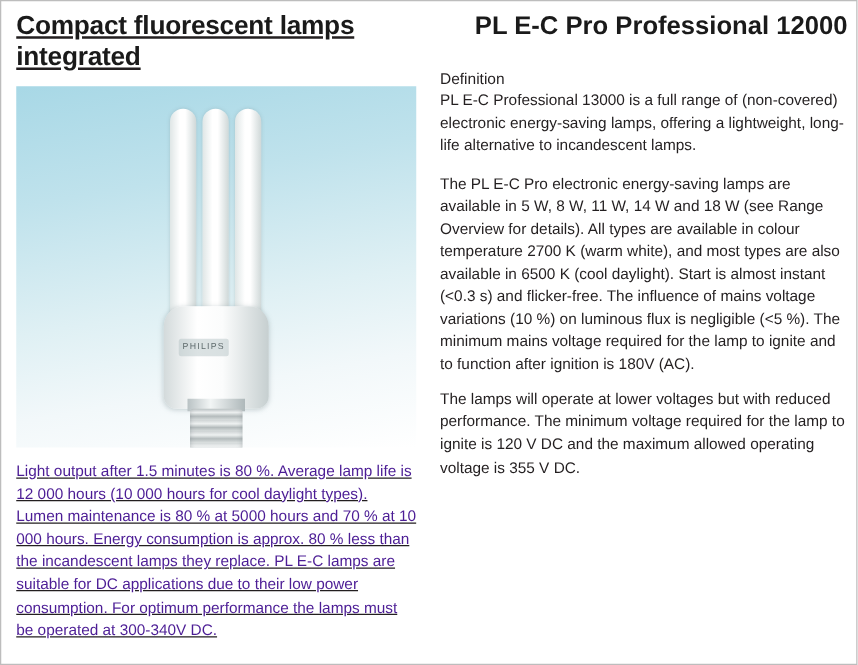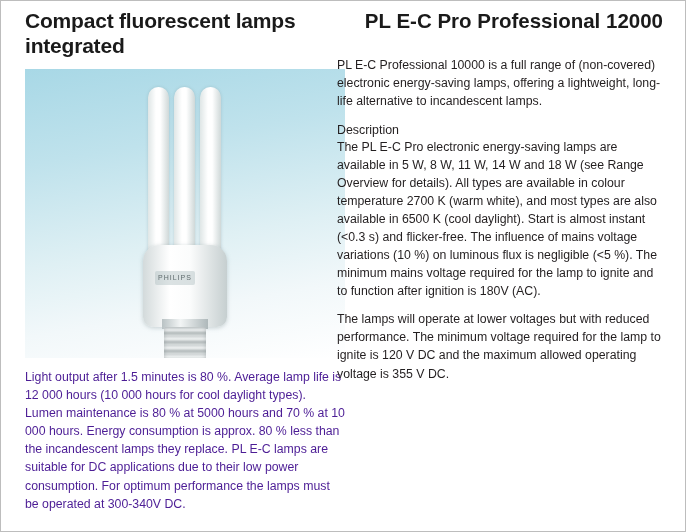--- a/index.html
+++ b/index.html
@@ -19,23 +19,24 @@
     width: 686px;
     height: 532px;
     box-sizing: border-box;
     border: 1px solid #bdbdbd;
     background: #ffffff;
   }
 
   
   .left-col {
     position: absolute;
-    left: 24px;
+    left: 12px;
     top: 8px;
     width: 320px;
+    text-decoration: underline;
   }
   .product-title {
     font-size: 21px;
     font-weight: bold;
     line-height: 1.18;
     letter-spacing: -0.2px;
     color: #1a1a1a;
     margin: 0 0 10px 0;
   }
 
@@ -127,21 +128,21 @@
   .left-caption {
     margin-top: 10px;
     font-size: 12.3px;
     line-height: 1.48;
     color: #4c1d95;
   }
 
   
   .right-col {
     position: absolute;
-    left: 336px;
+    left: 351px;
     top: 8px;
     width: 326px;
   }
   .range-title {
     font-size: 20.5px;
     line-height: 1.2;
     text-align: right;
     color: #1a1a1a;
     margin: 0 0 22px 0;
   }
@@ -188,23 +189,23 @@
     </div>
 
     <p class="left-caption">Light output after 1.5 minutes is 80 %. Average lamp life is 12 000 hours (10 000 hours for cool daylight types). Lumen maintenance is 80 % at 5000 hours and 70 % at 10 000 hours. Energy consumption is approx. 80 % less than the incandescent lamps they replace. PL E-C lamps are suitable for DC applications due to their low power consumption. For optimum performance the lamps must be operated at 300-340V DC.</p>
   </div>
 
   <div class="right-col">
 
     <h2 class="range-title">PL E-C Pro Professional 12000</h2>
 
     <div class="section">
-      <p>PL E-C Professional 10000 is a full range of (non-covered) electronic energy-saving lamps, offering a lightweight, long-life alternative to incandescent lamps.</p>
+      <h3>Definition</h3>
+      <p>PL E-C Professional 13000 is a full range of (non-covered) electronic energy-saving lamps, offering a lightweight, long-life alternative to incandescent lamps.</p>
     </div>
 
     <div class="section">
-      <h3>Description</h3>
       <p>The PL E-C Pro electronic energy-saving lamps are available in 5 W, 8 W, 11 W, 14 W and 18 W (see Range Overview for details). All types are available in colour temperature 2700 K (warm white), and most types are also available in 6500 K (cool daylight). Start is almost instant (&lt;0.3 s) and flicker-free. The influence of mains voltage variations (10 %) on luminous flux is negligible (&lt;5 %). The minimum mains voltage required for the lamp to ignite and to function after ignition is 180V (AC).</p>
       <p>The lamps will operate at lower voltages but with reduced performance. The minimum voltage required for the lamp to ignite is 120 V DC and the maximum allowed operating voltage is 355 V DC.</p>
     </div>
   </div>
 
 </div>
 
 </body></html>

